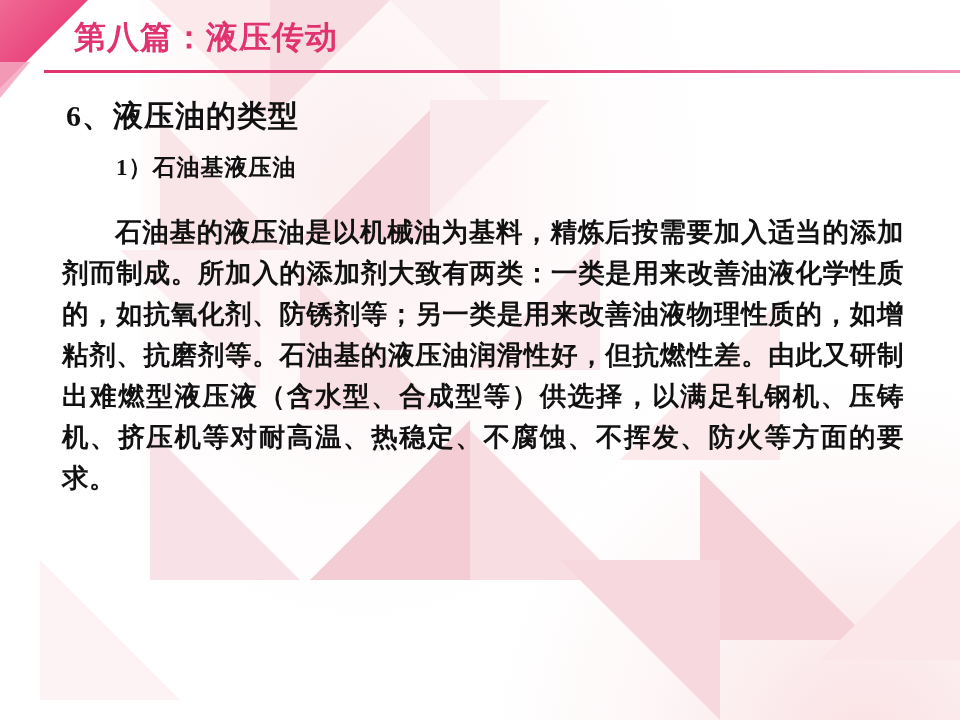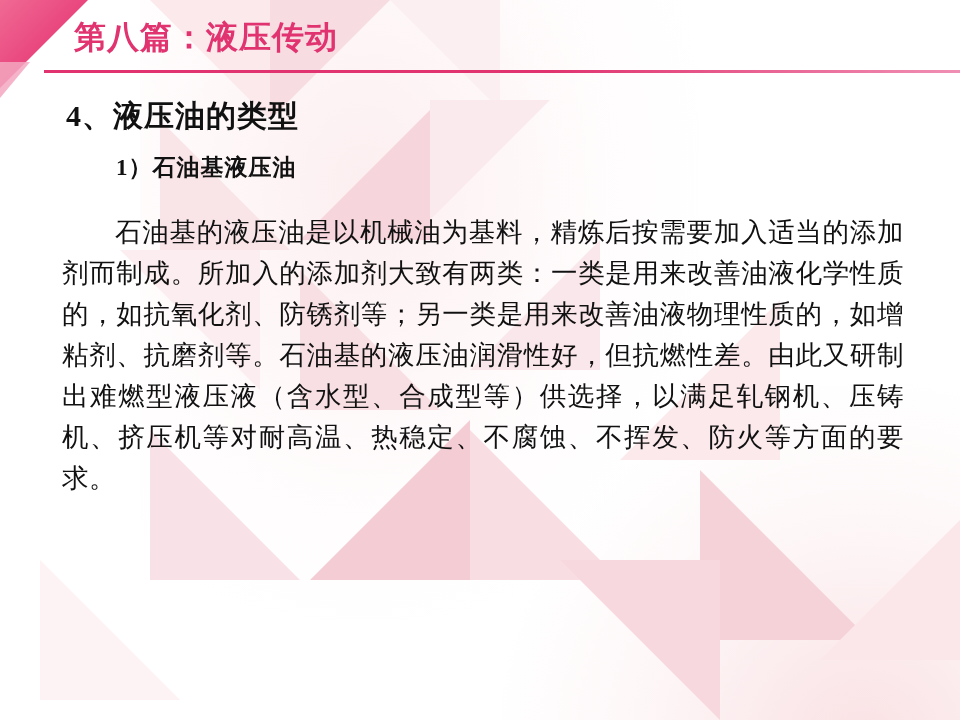--- a/index.html
+++ b/index.html
@@ -121,21 +121,21 @@
     color: #111111;
     letter-spacing: 1px;
     white-space: nowrap;
   }
   .body-text {
     position: absolute;
     left: 62px;
     top: 212px;
     width: 842px;
     font-size: 26.5px;
-    font-weight: normal;
+    font-weight: bold;
     color: #111111;
     line-height: 41px;
     text-align: justify;
     text-indent: 2em;
     letter-spacing: 0.5px;
   }
 </style>
 </head>
 <body>
 
@@ -168,17 +168,17 @@
     <div class="tri" style="left:40px; top:560px; border-right:140px solid transparent; border-bottom:140px solid #fdf2f4;"></div>
   </div>
 
   <div class="header">
     <div class="header-ribbon"></div>
     <div class="header-ribbon-fold"></div>
     <div class="header-rule"></div>
     <div class="header-title">第八篇：液压传动</div>
   </div>
 
-  <div class="heading-1">4、液压油的类型</div>
+  <div class="heading-1">6、液压油的类型</div>
   <div class="heading-2">1）石油基液压油</div>
   <div class="body-text">石油基的液压油是以机械油为基料，精炼后按需要加入适当的添加剂而制成。所加入的添加剂大致有两类：一类是用来改善油液化学性质的，如抗氧化剂、防锈剂等；另一类是用来改善油液物理性质的，如增粘剂、抗磨剂等。石油基的液压油润滑性好，但抗燃性差。由此又研制出难燃型液压液（含水型、合成型等）供选择，以满足轧钢机、压铸机、挤压机等对耐高温、热稳定、不腐蚀、不挥发、防火等方面的要求。</div>
 
 </div>
 
 </body></html>

